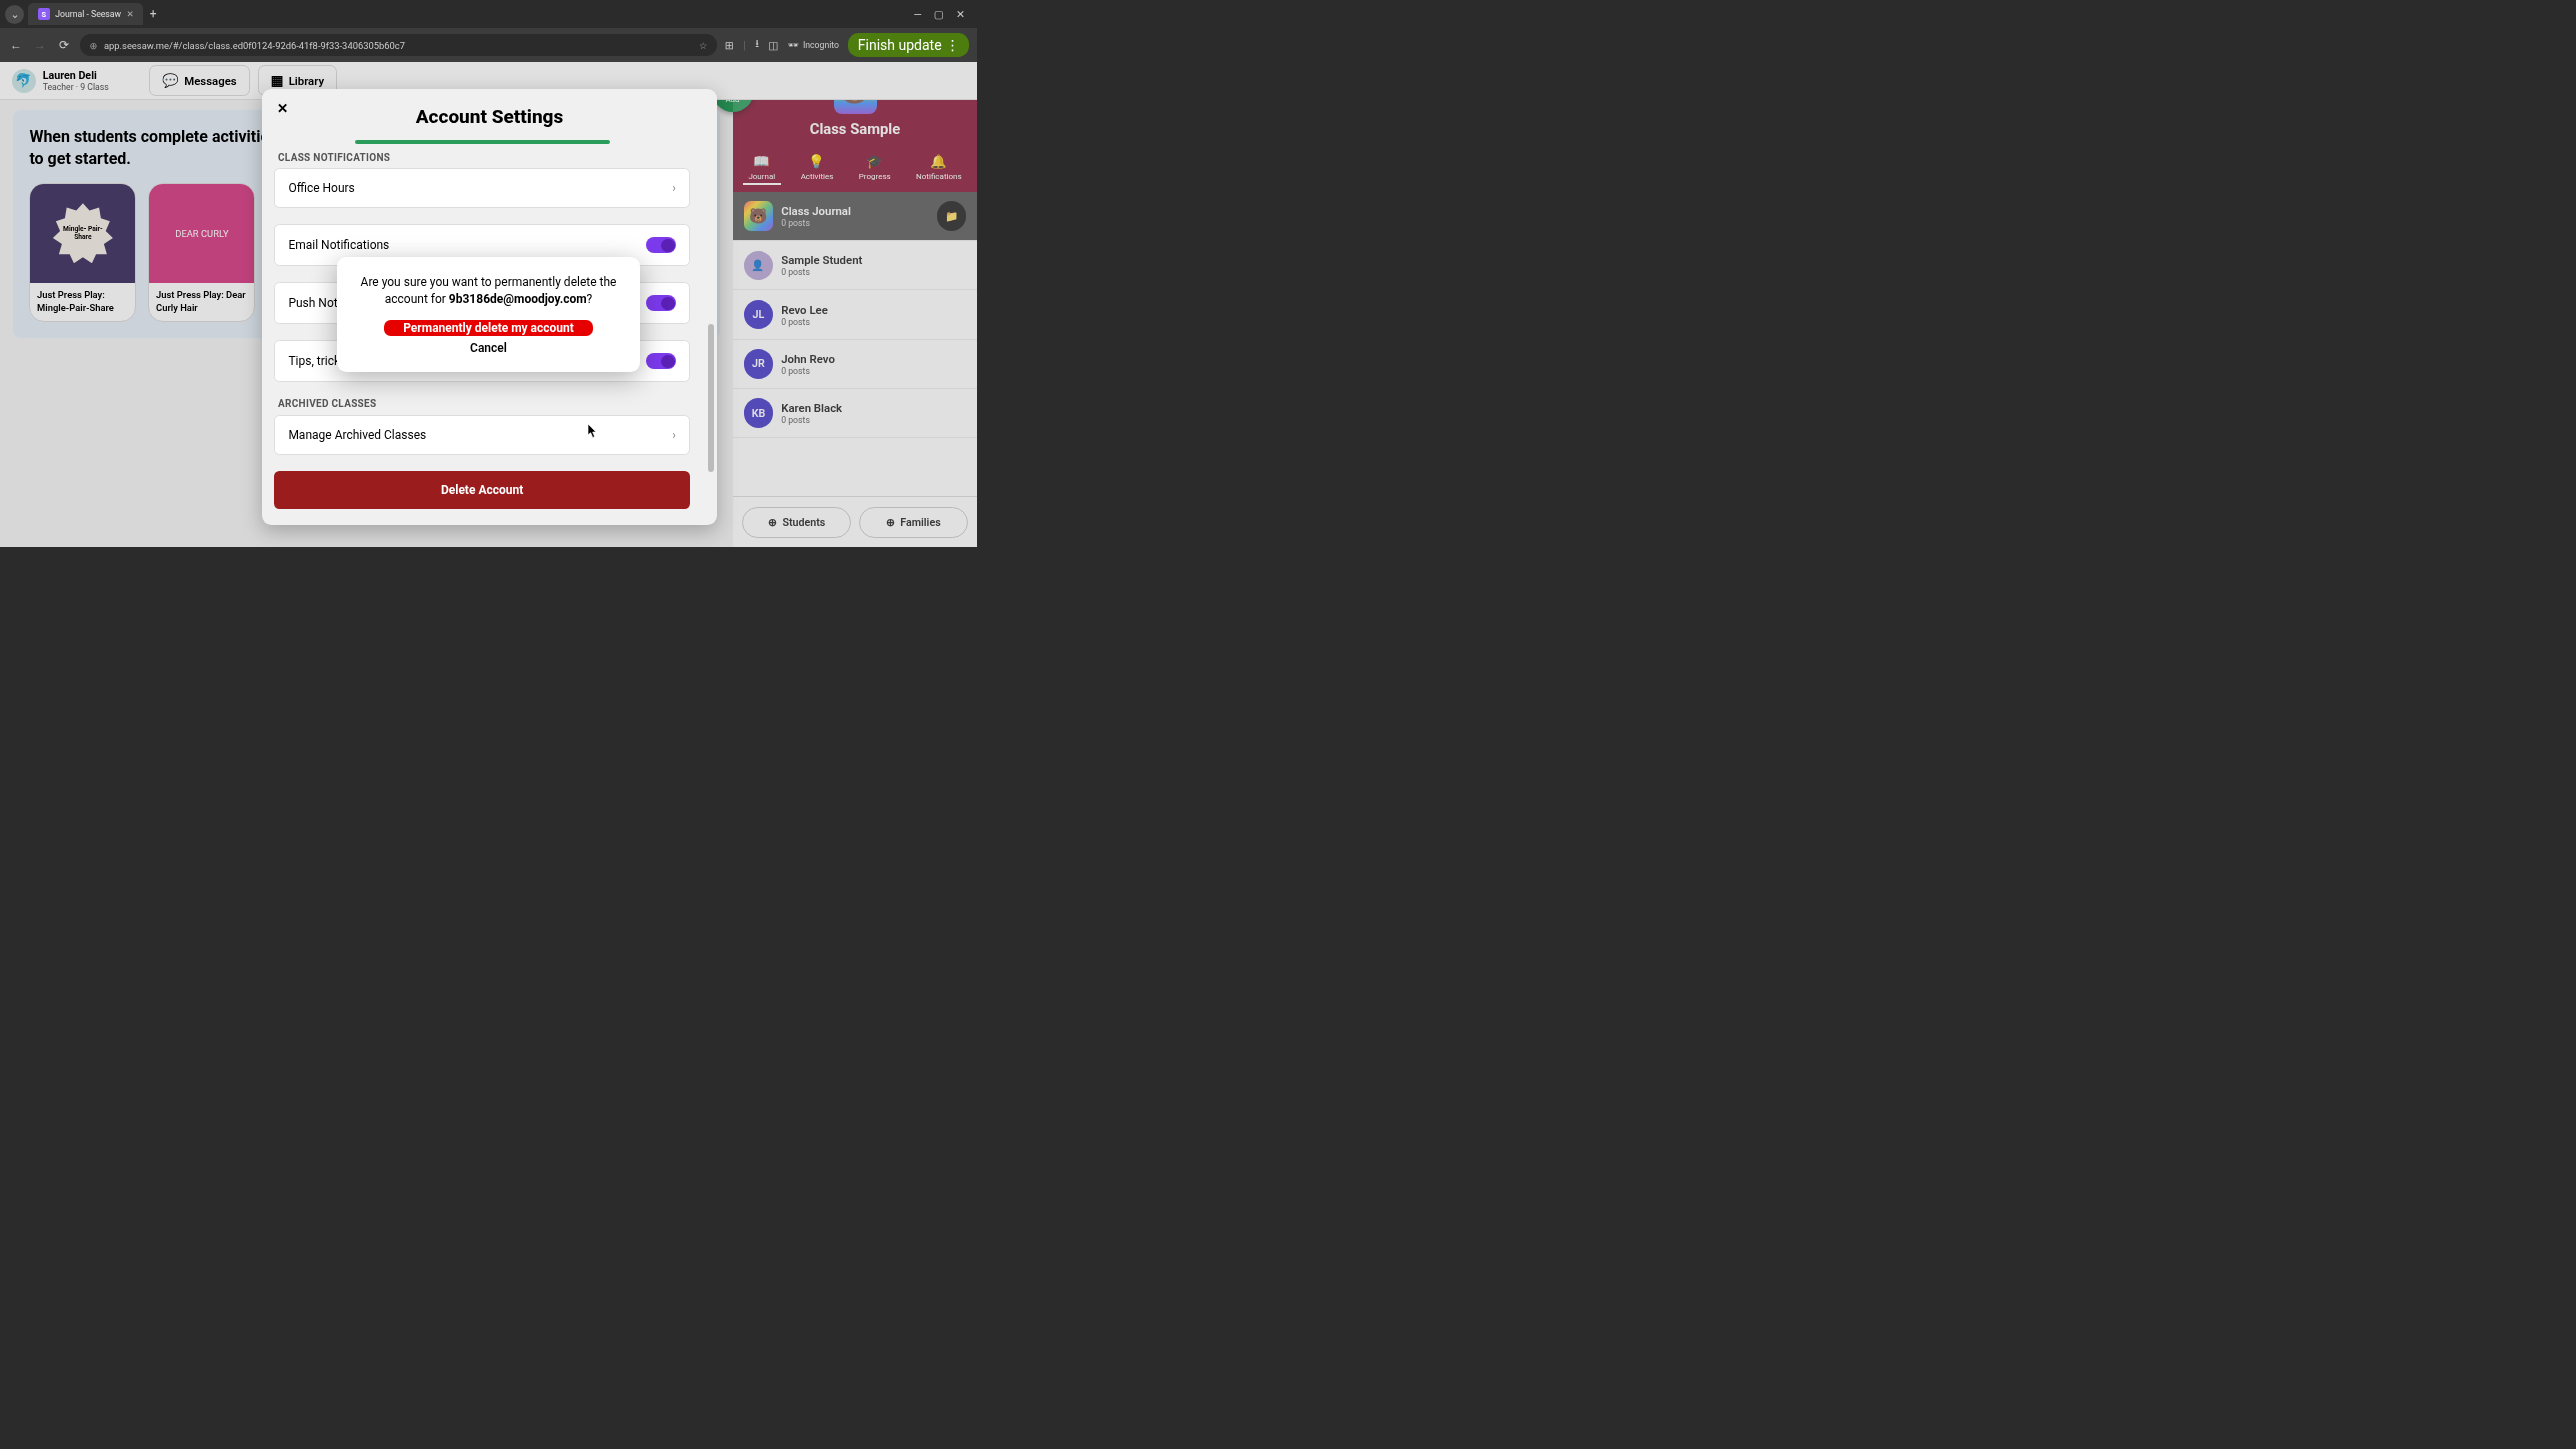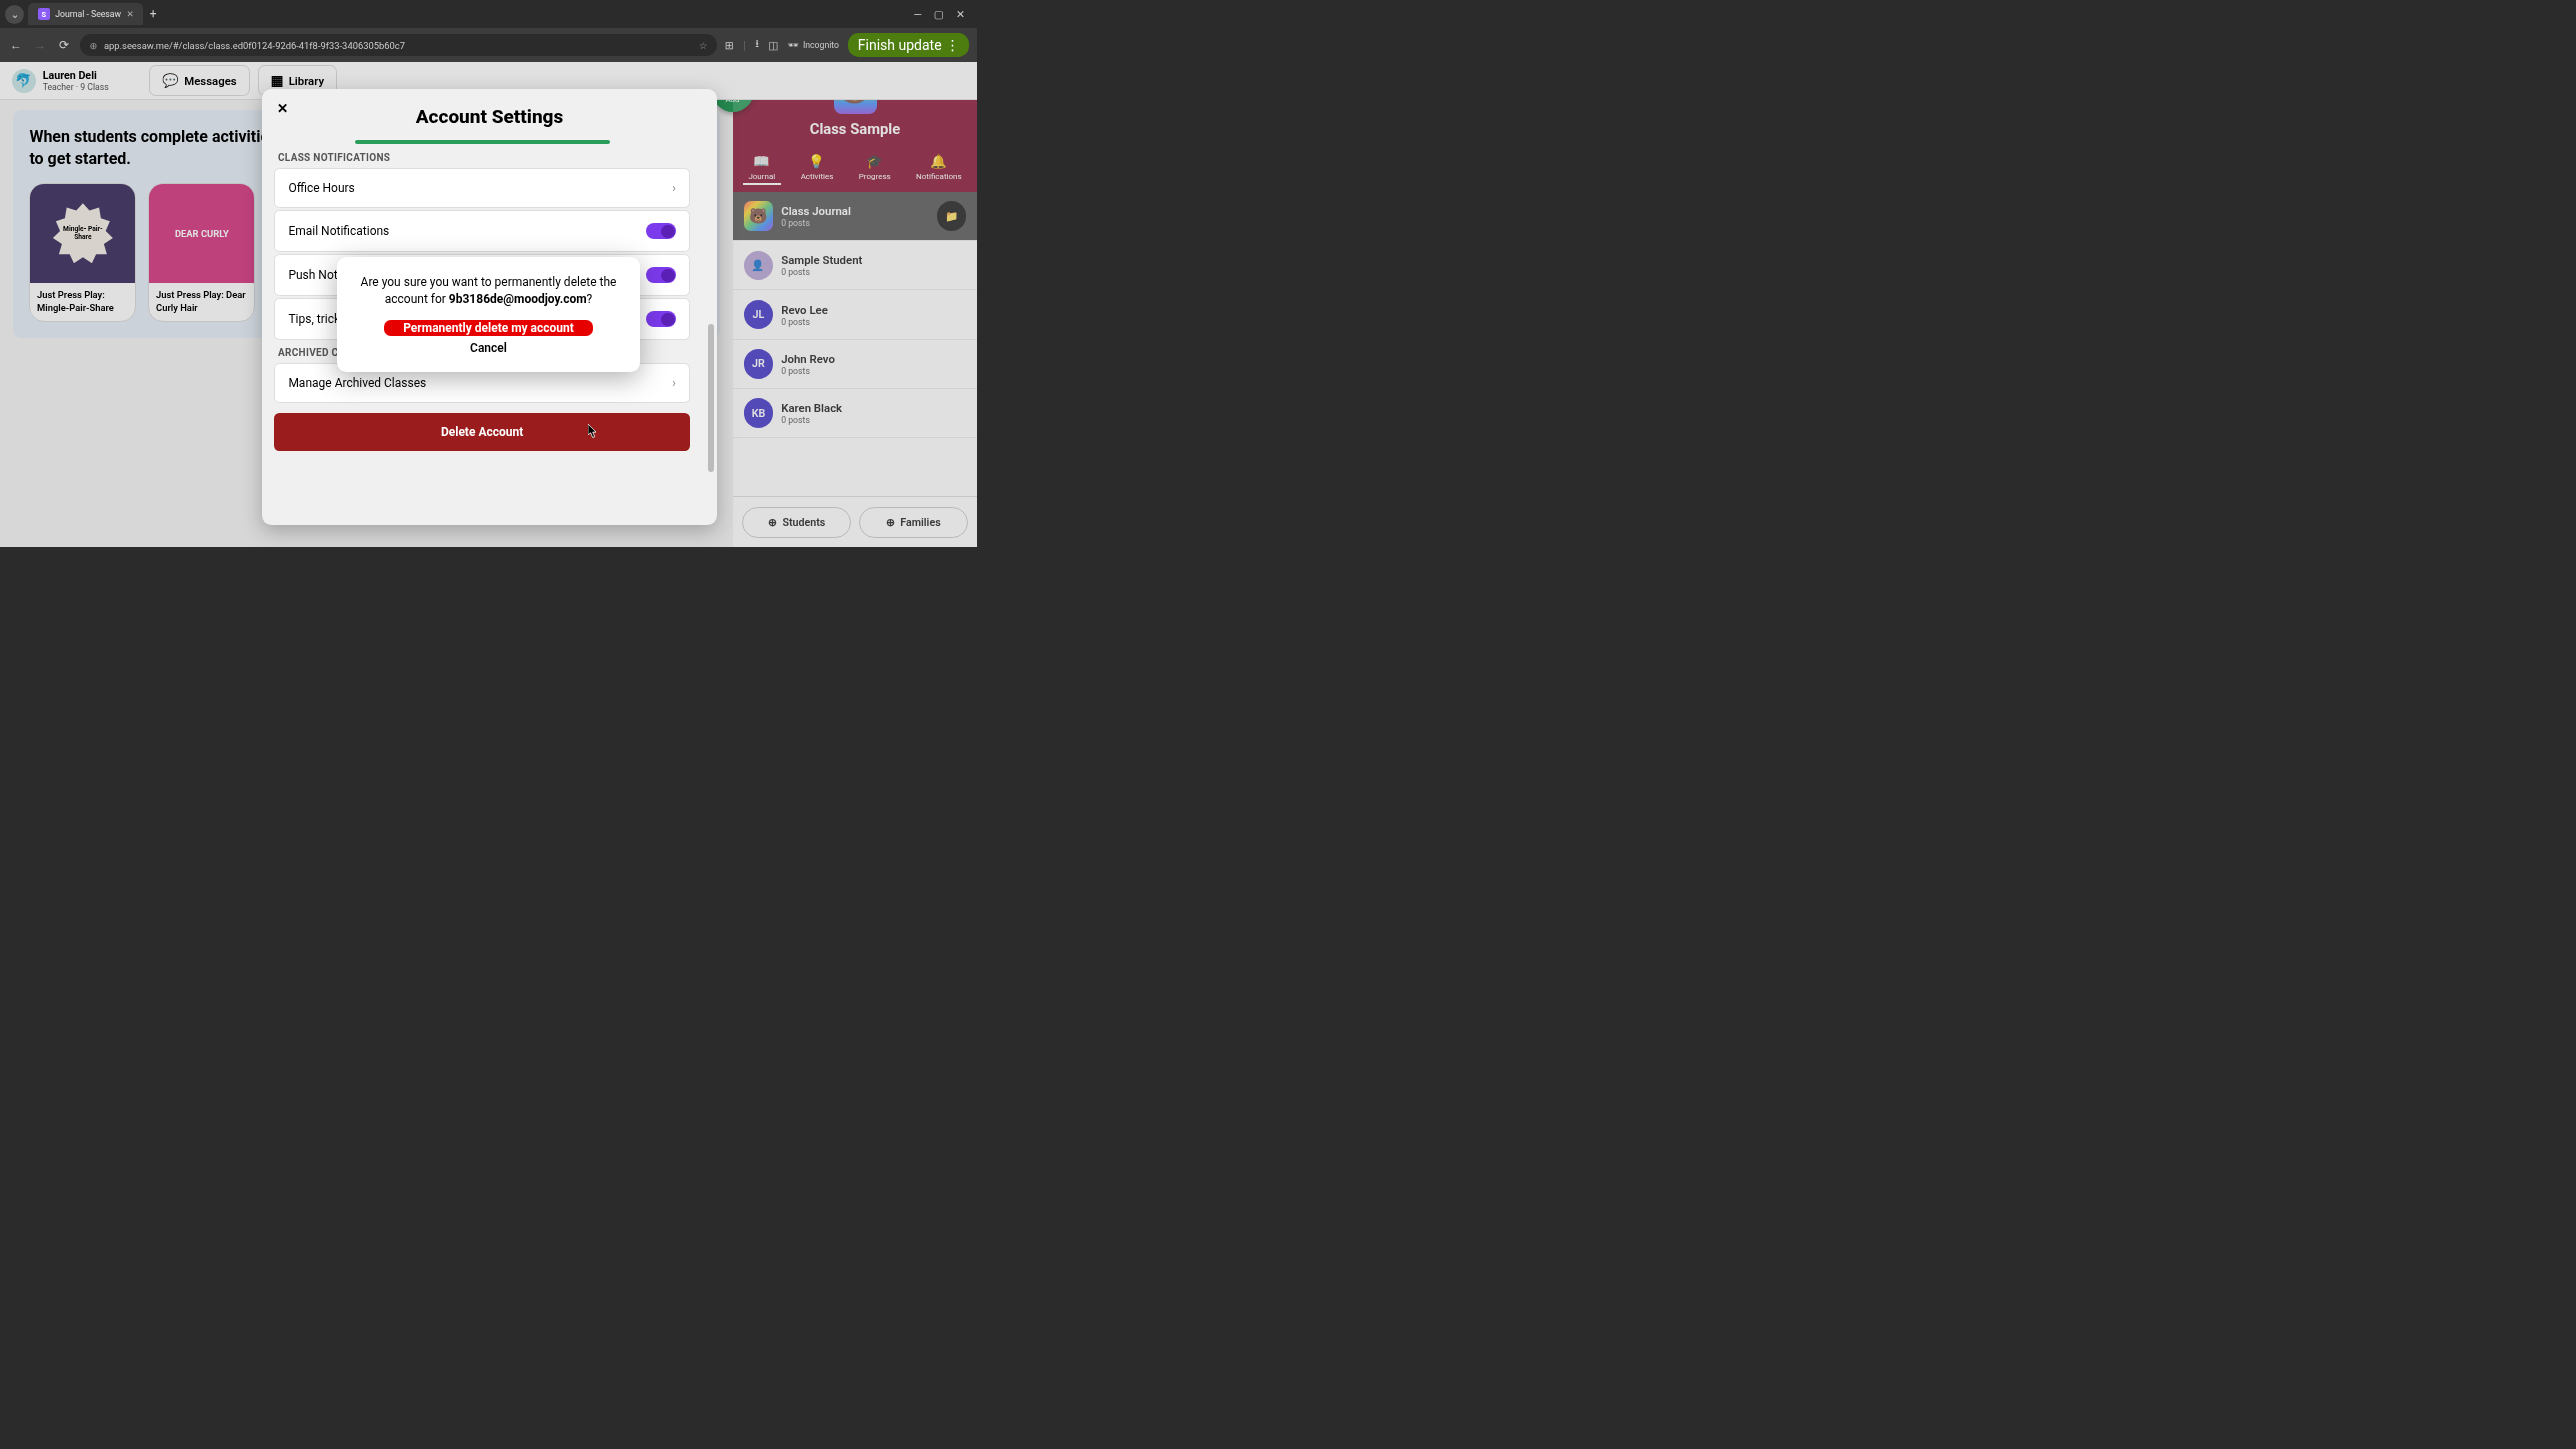--- a/index.html
+++ b/index.html
@@ -76,21 +76,21 @@
 .footer-btn { flex: 1; border: 0.7px solid #ccc; border-radius: 16px; padding: 8px; display: flex; align-items: center; justify-content: center; gap: 5.4px; font-size: 10.7px; font-weight: 600; cursor: pointer; color: #222; }
 
 
 .modal-backdrop { position: absolute; inset: 0; background: rgba(0,0,0,0.12); z-index: 50; }
 .settings-modal { position: absolute; left: 262px; top: 27px; width: 455px; height: 436px; background: #f0f0f0; border-radius: 9.4px; z-index: 60; box-shadow: 0 5.4px 20px rgba(0,0,0,0.25); padding: 12px; }
 .settings-close { position: absolute; left: 10.7px; top: 9.4px; width: 20px; height: 20px; border-radius: 50%; display: flex; align-items: center; justify-content: center; font-size: 13.4px; font-weight: 700; cursor: pointer; }
 .settings-title { text-align: center; font-size: 19px; font-weight: 800; margin: 4px 0 12px; }
 .settings-body { background: transparent; height: 376px; overflow-y: auto; position: relative; padding-right: 14.8px; }
 .settings-scrollbar { position: absolute; right: 2.7px; top: 235px; width: 6.7px; height: 148px; background: #bbb; border-radius: 3.4px; }
 .section-label { font-size: 10px; font-weight: 700; color: #555; letter-spacing: 0.3px; margin: 6.7px 0 5.4px 4px; }
-.setting-row { background: white; border: 0.7px solid #ddd; border-radius: 5.4px; padding: 12px 13.4px; margin-bottom: 2px; display: flex; align-items: center; justify-content: space-between; font-size: 12px; }
+.setting-row { background: white; border: 0.7px solid #ddd; border-radius: 5.4px; padding: 12px 13.4px; margin-bottom: 16px; display: flex; align-items: center; justify-content: space-between; font-size: 12px; }
 .setting-row .chev { color: #888; font-size: 12px; }
 .toggle { width: 29.5px; height: 16px; background: #7c3aed; border-radius: 8px; position: relative; cursor: pointer; }
 .toggle::after { content: ''; position: absolute; right: 1.3px; top: 1.3px; width: 13.4px; height: 13.4px; background: #5b21b6; border-radius: 50%; }
 .green-bar { height: 4px; background: #2a9d5a; border-radius: 2px; width: 255px; margin: 0 auto 8px; }
 .delete-btn { background: #9b1c1c; color: white; text-align: center; padding: 12px; border-radius: 5.4px; font-size: 12px; font-weight: 700; cursor: pointer; margin-top: 9.4px; }
 .confirm-dialog { position: absolute; left: 337px; top: 195px; width: 303px; background: white; border-radius: 9.4px; z-index: 80; box-shadow: 0 6.7px 27px rgba(0,0,0,0.3); padding: 17.4px 20px; text-align: center; }
 .confirm-msg { font-size: 12px; line-height: 1.4; margin-bottom: 12px; }
 .confirm-msg .email { font-weight: 700; }
 .confirm-delete-btn { background: #e60000; color: white; padding: 1px 19px; border-radius: 6.7px; font-size: 12px; font-weight: 700; cursor: pointer; display: inline-block; margin-bottom: 5px; }
 .confirm-cancel { font-size: 12px; font-weight: 600; cursor: pointer; }
@@ -171,21 +171,21 @@
         <div class="activity-card">
           <div class="activity-thumb">
             <div class="thumb-badge">Mingle-
 Pair-
 Share</div>
           </div>
           <div class="activity-title">Just Press Play: Mingle-Pair-Share</div>
         </div>
         <div class="activity-card">
           <div class="activity-thumb pink">
-            <span style="color:white;font-weight:700;font-size:9.4px">DEAR CURLY</span>
+            <span style="color:white;font-weight:400;font-size:9.4px">DEAR CURLY</span>
           </div>
           <div class="activity-title">Just Press Play: Dear Curly Hair</div>
         </div>
       </div>
     </div>
   </div>
 
   <div class="sidebar">
     <div class="sidebar-overlay"></div>
     <div class="add-btn">

